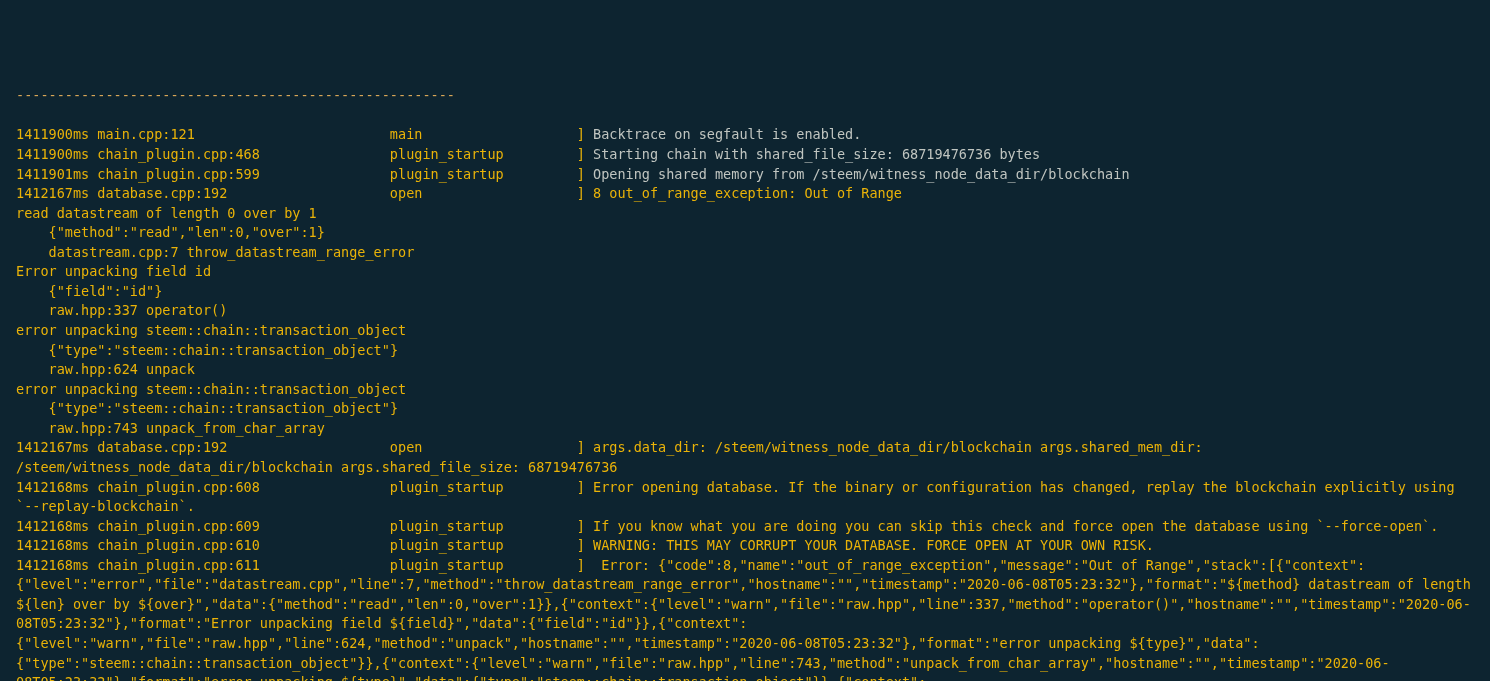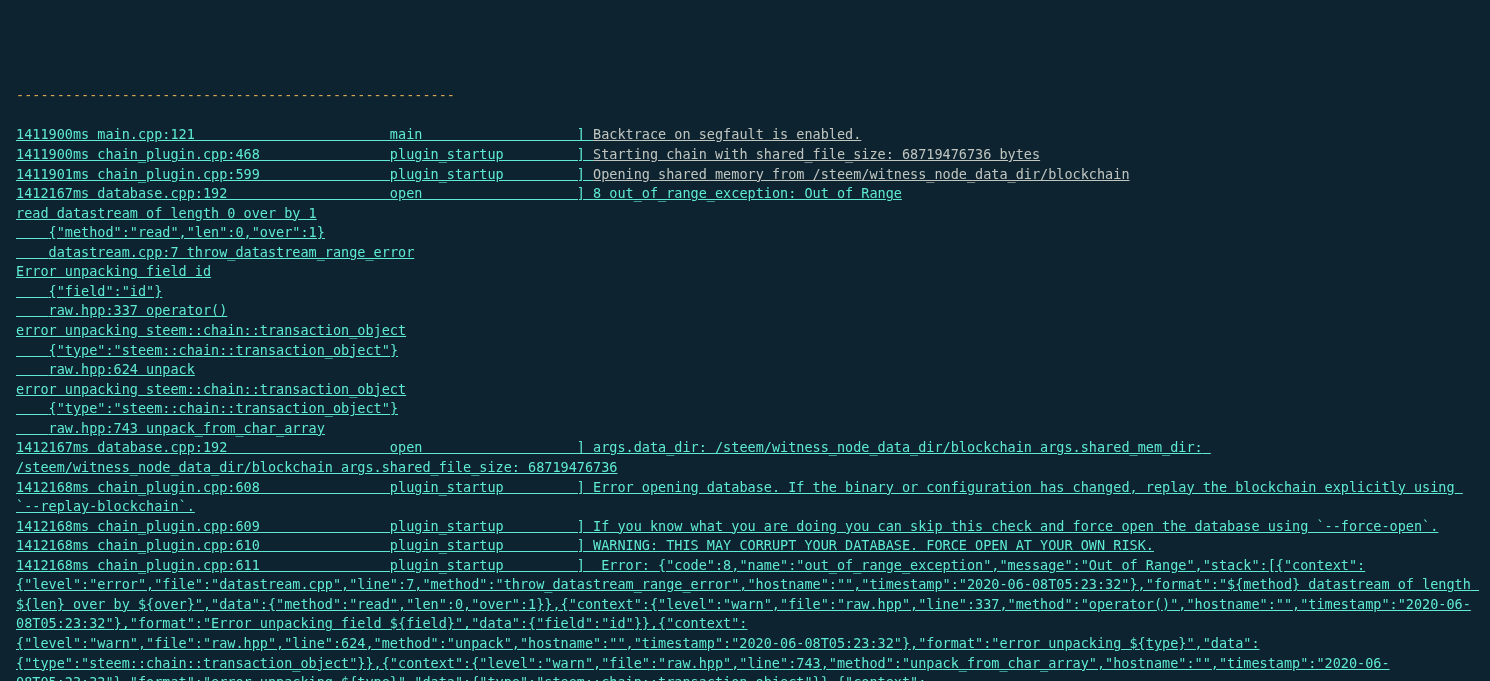--- a/index.html
+++ b/index.html
@@ -8,22 +8,22 @@
       font-family: 'Consolas', 'Monaco', monospace;
       font-size: 13.5px;
       line-height: 1.45;
       color: #d8a657;
       padding: 8px 16px;
       white-space: pre-wrap;
       word-wrap: break-word;
     }
     .dashes { color: #d8a657; }
     .line { white-space: pre-wrap; word-wrap: break-word; }
-    .white { color: #c0c5c0; text-decoration: underline; }
-    .orange { color: #5eead4; text-decoration: underline; }
+    .white { color: #c0c5c0; }
+    .orange { color: #eab308; }
   </style>
 </head>
 <body>
 
 
 
 <div class="dashes">------------------------------------------------------</div>
 <div id="log-container"><div class="line"><span class="orange">1411900ms main.cpp:121                        main                   ] </span><span class="white">Backtrace on segfault is enabled.</span></div><div class="line"><span class="orange">1411900ms chain_plugin.cpp:468                plugin_startup         ] </span><span class="white">Starting chain with shared_file_size: 68719476736 bytes</span></div><div class="line"><span class="orange">1411901ms chain_plugin.cpp:599                plugin_startup         ] </span><span class="white">Opening shared memory from /steem/witness_node_data_dir/blockchain</span></div><div class="line"><span class="orange">1412167ms database.cpp:192                    open                   ] </span><span class="orange">8 out_of_range_exception: Out of Range</span></div><div class="line orange">read datastream of length 0 over by 1</div><div class="line orange">    {"method":"read","len":0,"over":1}</div><div class="line orange">    datastream.cpp:7 throw_datastream_range_error</div><div class="line orange">Error unpacking field id</div><div class="line orange">    {"field":"id"}</div><div class="line orange">    raw.hpp:337 operator()</div><div class="line orange">error unpacking steem::chain::transaction_object</div><div class="line orange">    {"type":"steem::chain::transaction_object"}</div><div class="line orange">    raw.hpp:624 unpack</div><div class="line orange">error unpacking steem::chain::transaction_object</div><div class="line orange">    {"type":"steem::chain::transaction_object"}</div><div class="line orange">    raw.hpp:743 unpack_from_char_array</div><div class="line"><span class="orange">1412167ms database.cpp:192                    open                   ] </span><span class="orange">args.data_dir: /steem/witness_node_data_dir/blockchain args.shared_mem_dir: /steem/witness_node_data_dir/blockchain args.shared_file_size: 68719476736</span></div><div class="line"><span class="orange">1412168ms chain_plugin.cpp:608                plugin_startup         ] </span><span class="orange">Error opening database. If the binary or configuration has changed, replay the blockchain explicitly using `--replay-blockchain`.</span></div><div class="line"><span class="orange">1412168ms chain_plugin.cpp:609                plugin_startup         ] </span><span class="orange">If you know what you are doing you can skip this check and force open the database using `--force-open`.</span></div><div class="line"><span class="orange">1412168ms chain_plugin.cpp:610                plugin_startup         ] </span><span class="orange">WARNING: THIS MAY CORRUPT YOUR DATABASE. FORCE OPEN AT YOUR OWN RISK.</span></div><div class="line"><span class="orange">1412168ms chain_plugin.cpp:611                plugin_startup         ] </span><span class="orange"> Error: {"code":8,"name":"out_of_range_exception","message":"Out of Range","stack":[{"context":{"level":"error","file":"datastream.cpp","line":7,"method":"throw_datastream_range_error","hostname":"","timestamp":"2020-06-08T05:23:32"},"format":"${method} datastream of length ${len} over by ${over}","data":{"method":"read","len":0,"over":1}},{"context":{"level":"warn","file":"raw.hpp","line":337,"method":"operator()","hostname":"","timestamp":"2020-06-08T05:23:32"},"format":"Error unpacking field ${field}","data":{"field":"id"}},{"context":{"level":"warn","file":"raw.hpp","line":624,"method":"unpack","hostname":"","timestamp":"2020-06-08T05:23:32"},"format":"error unpacking ${type}","data":{"type":"steem::chain::transaction_object"}},{"context":{"level":"warn","file":"raw.hpp","line":743,"method":"unpack_from_char_array","hostname":"","timestamp":"2020-06-08T05:23:32"},"format":"error unpacking ${type}","data":{"type":"steem::chain::transaction_object"}},{"context":{"level":"warn","file":"database.cpp","line":192,"method":"open","hostname":"","timestamp":"2020-06-08T05:23:32"},"format":"rethrow","data":{"args.data_dir":"/steem/witness_node_data_dir/blockchain","args.shared_mem_dir":"/steem/witness_node_data_dir/blockchain","args.shared_file_size":"68719476736"}}]}</span></div></div>
 
 

